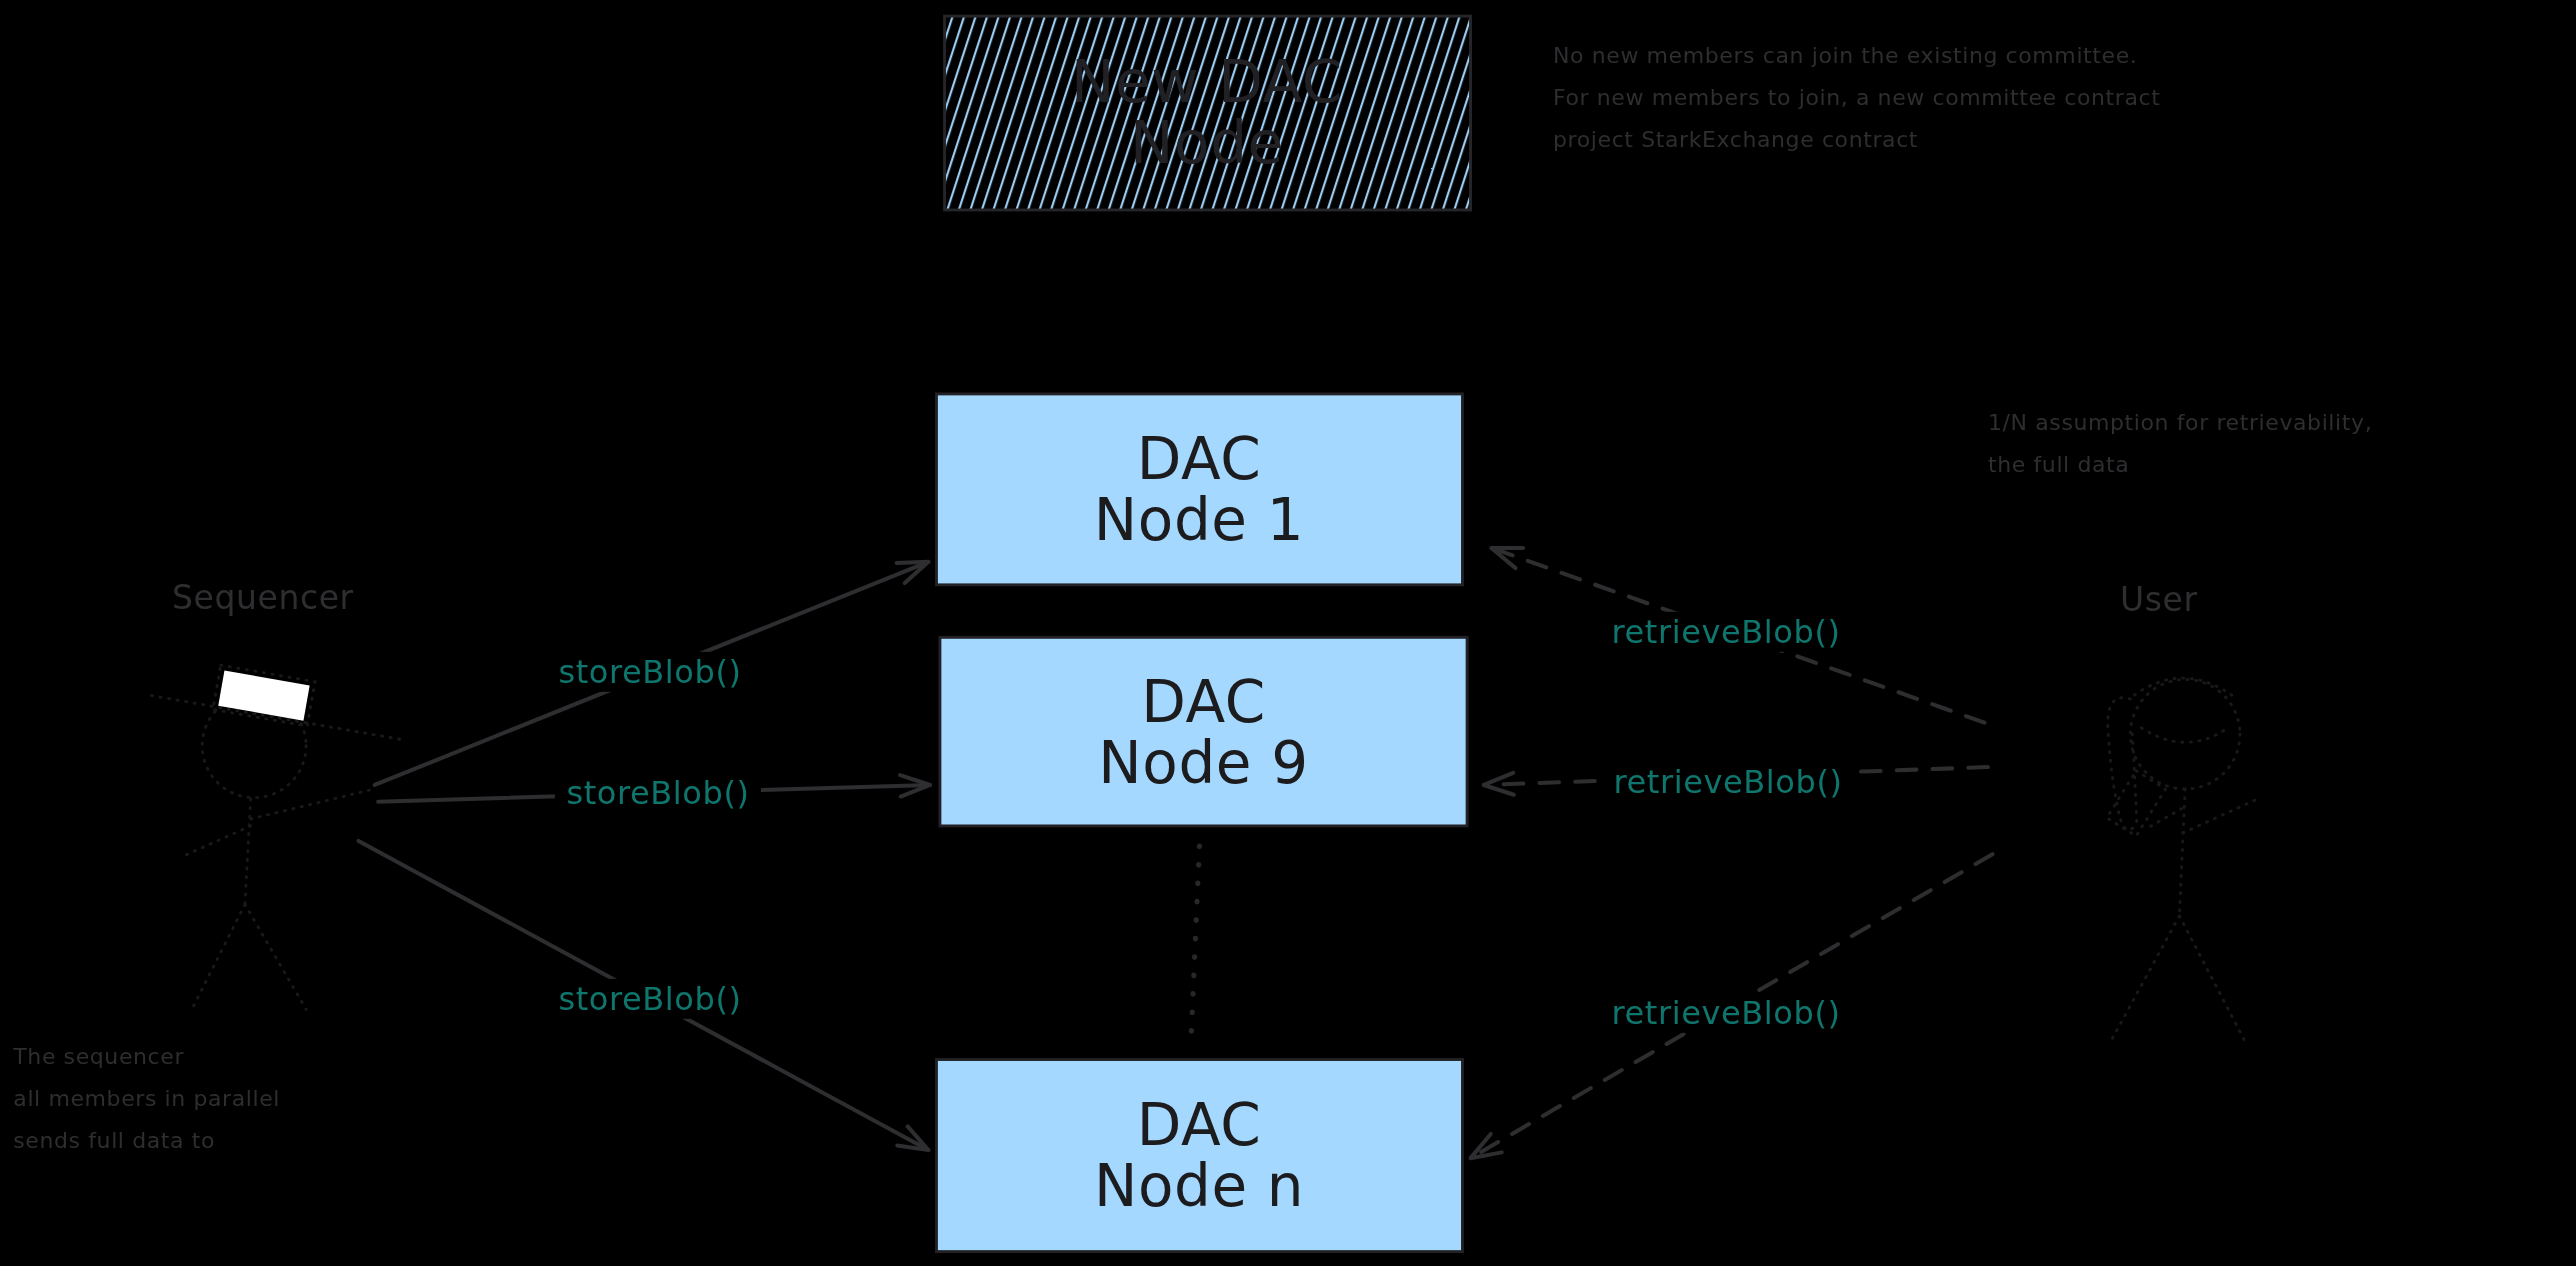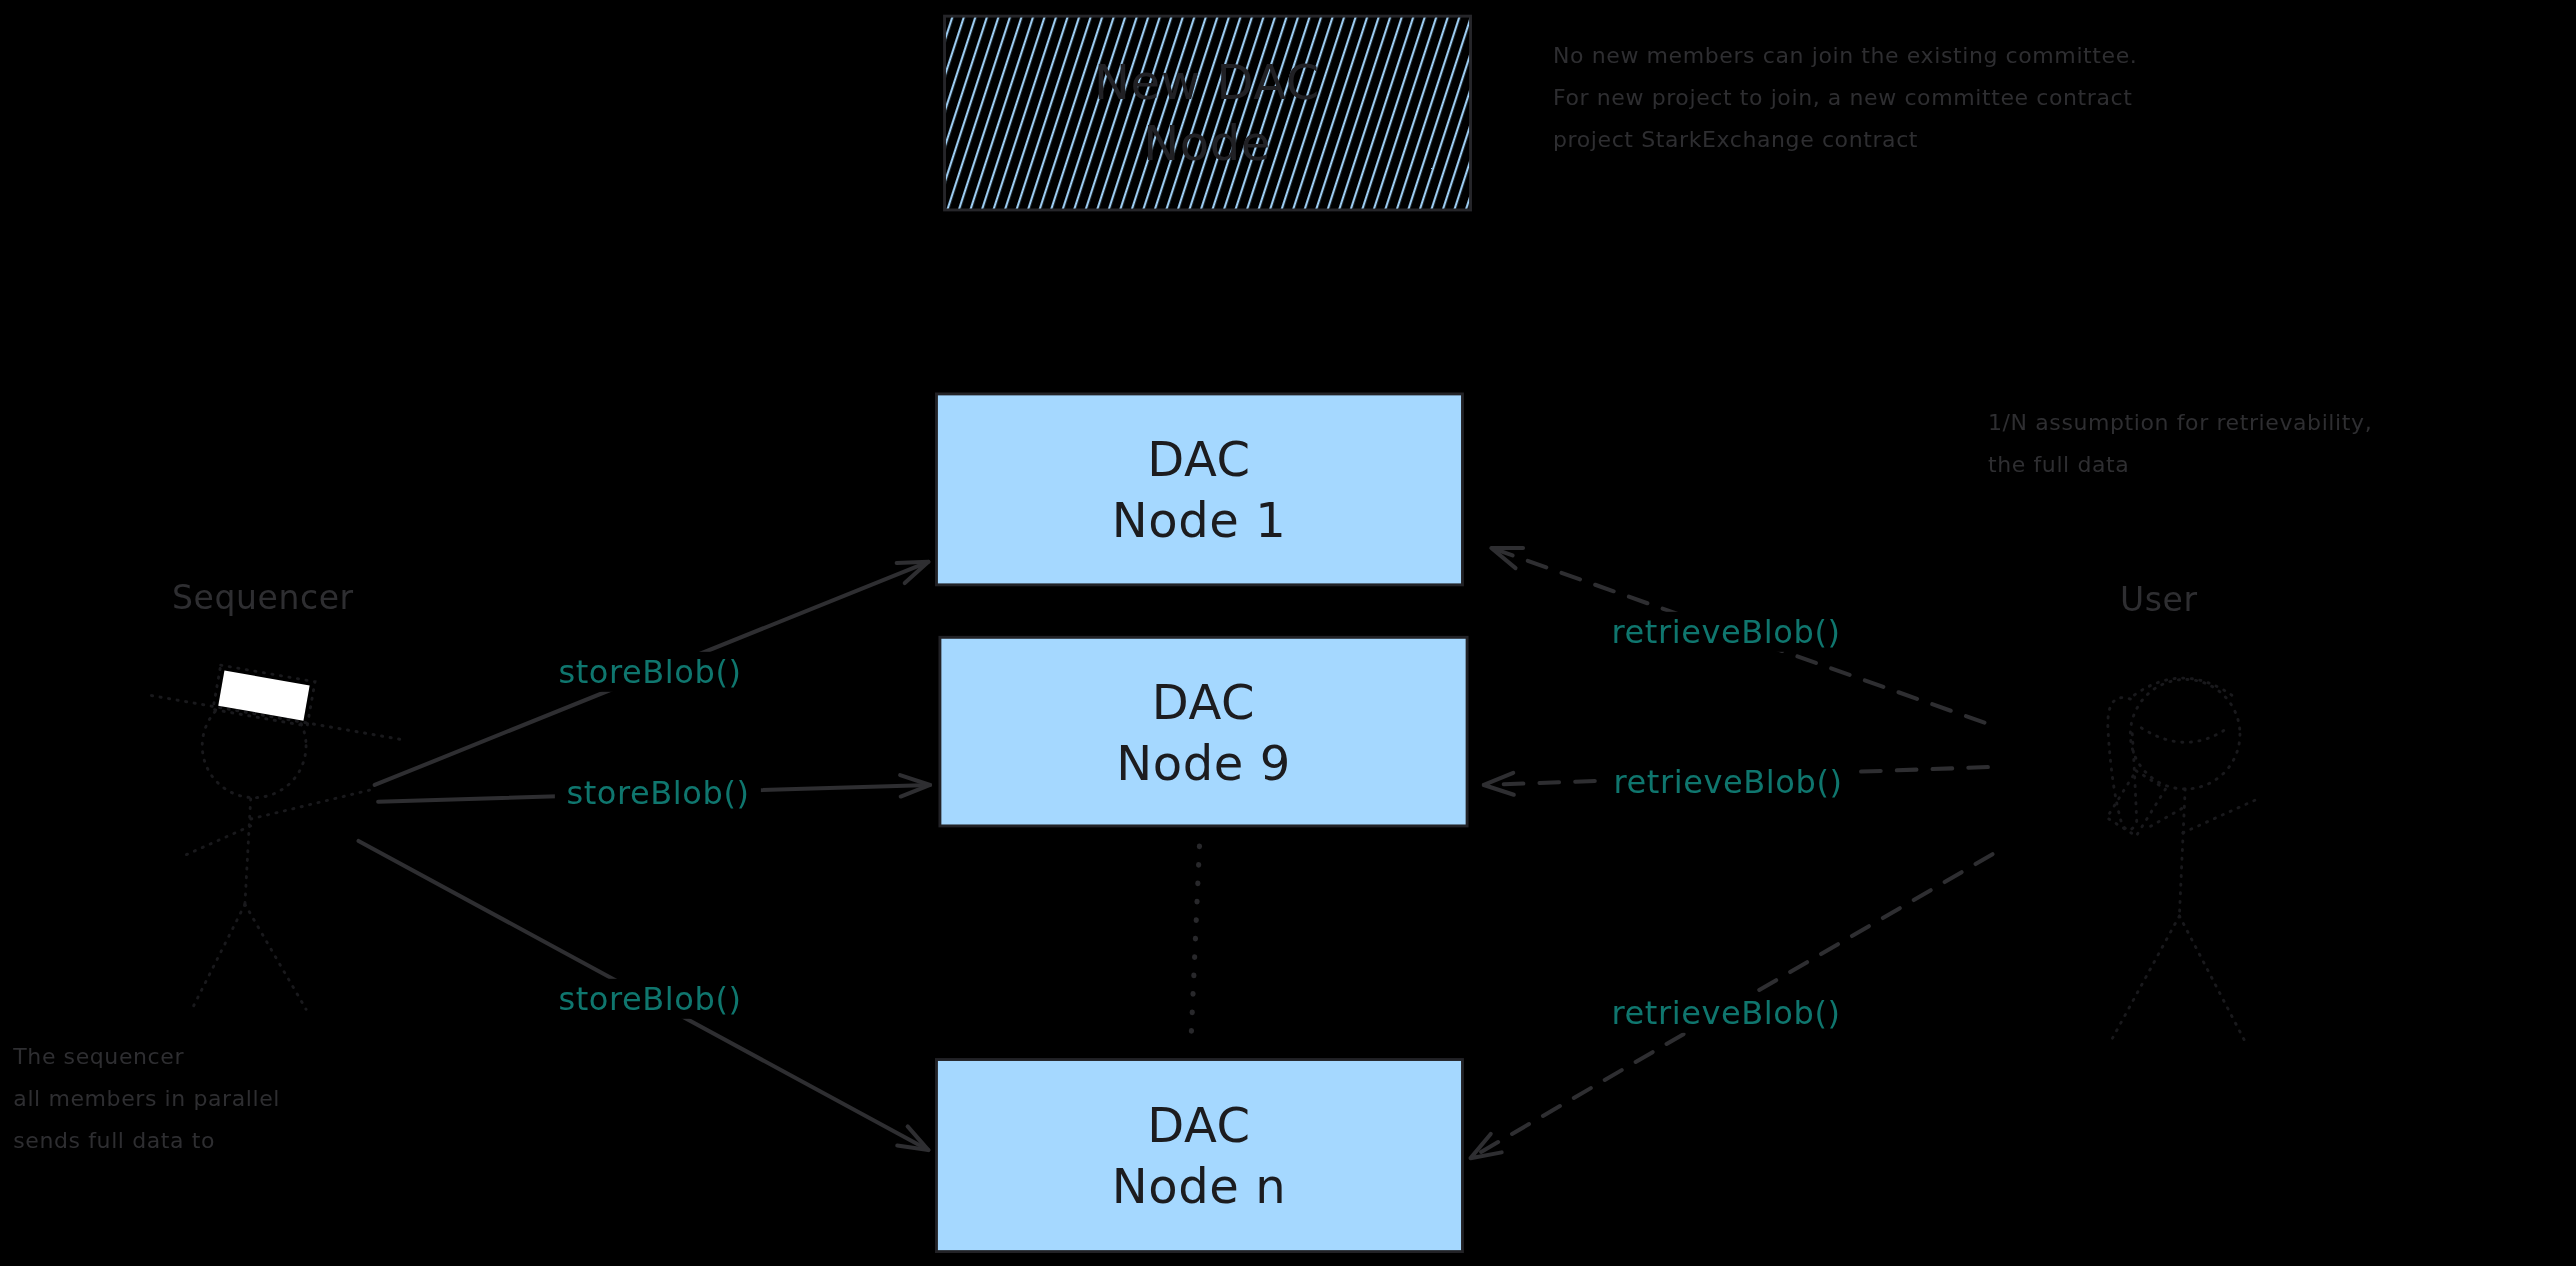--- a/index.html
+++ b/index.html
@@ -7,21 +7,21 @@
     position:relative;
     width:2576px;height:1266px;
     background:#000000;
     font-family:"DejaVu Sans", sans-serif;
     overflow:hidden;
   }
   #shapes{position:absolute;left:0;top:0;width:2576px;height:1266px;}
   .node-label{
     position:absolute;display:flex;flex-direction:column;
     align-items:center;justify-content:center;text-align:center;
-    color:#1c1c1f;font-size:48px;line-height:61px;letter-spacing:0.6px;
+    color:#1c1c1f;font-size:58px;line-height:61px;letter-spacing:0.6px;
   }
   .node-label.hatched{color:#212125;}
   .note{
     position:absolute;color:#2e2e31;font-size:22px;line-height:42px;
     letter-spacing:0.6px;white-space:nowrap;
   }
   .actor-label{
     position:absolute;color:#2e2e31;font-size:33px;letter-spacing:0.6px;
     white-space:nowrap;
   }
@@ -124,21 +124,21 @@
 
   <div class="edge-label" style="left:650px;top:672px;">storeBlob()</div>
   <div class="edge-label" style="left:658px;top:793px;">storeBlob()</div>
   <div class="edge-label" style="left:650px;top:999px;">storeBlob()</div>
   <div class="edge-label" style="left:1726px;top:632px;">retrieveBlob()</div>
   <div class="edge-label" style="left:1728px;top:782px;">retrieveBlob()</div>
   <div class="edge-label" style="left:1726px;top:1013px;">retrieveBlob()</div>
 
   <div class="note" style="left:1553px;top:35px;">
     <div>No new members can join the existing committee.</div>
-    <div>For new project to join, a new committee contract</div>
+    <div>For new members to join, a new committee contract</div>
     <div>project StarkExchange contract</div>
   </div>
 
   <div class="note" style="left:1988px;top:402px;">
     <div>1/N assumption for retrievability,</div>
     <div>the full data</div>
   </div>
 
   <div class="note" style="left:13.3px;top:1036px;">
     <div>The sequencer</div>

